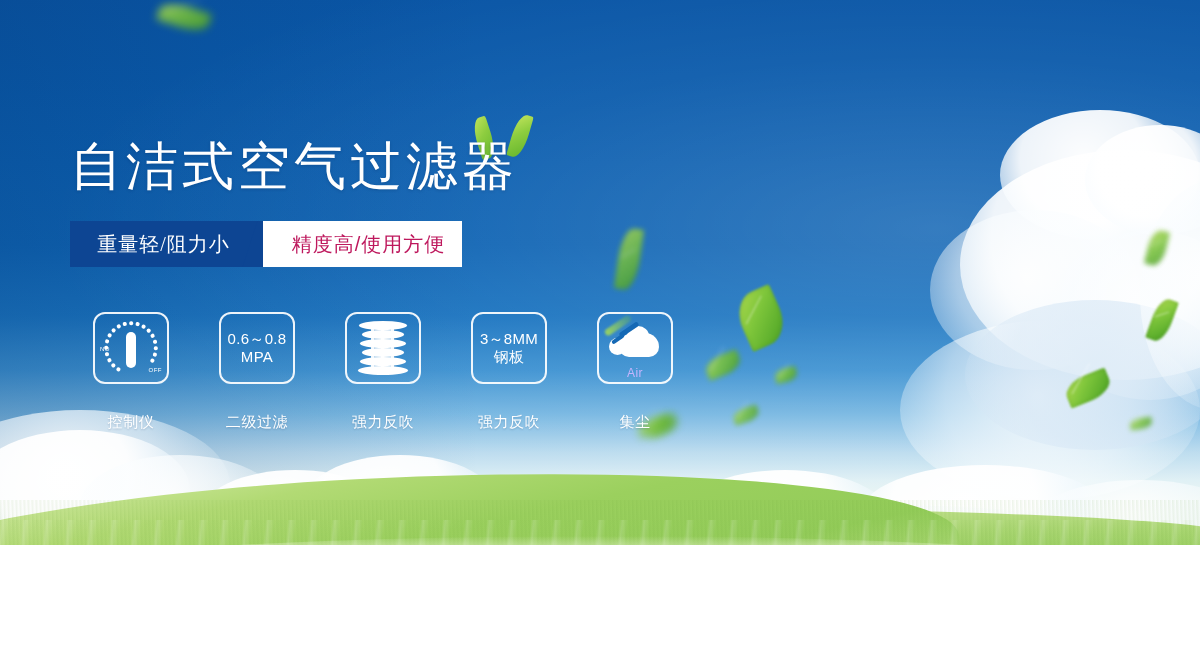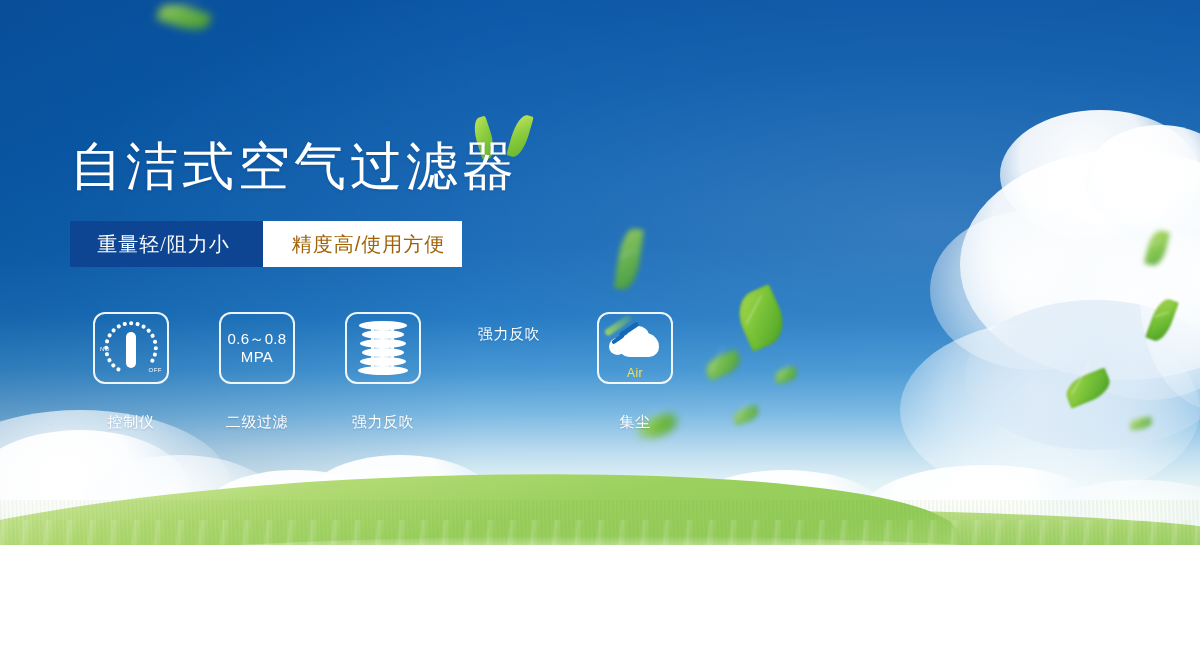--- a/index.html
+++ b/index.html
@@ -231,21 +231,21 @@
     transform: skewX(-18deg);
   }
   .subbar-left .sb-txt { position: relative; z-index: 2; }
   .subbar-right {
     position: relative;
     flex: 1;
     background: #ffffff;
     display: flex;
     align-items: center;
     justify-content: center;
-    color: #a16207;
+    color: #be185d;
     font-size: 20px;
     letter-spacing: 1px;
     padding-left: 12px;
     box-sizing: border-box;
   }
 
   
   .features {
     display: flex;
     margin-top: 45px;
@@ -386,21 +386,21 @@
     background: linear-gradient(90deg, rgba(160,215,90,0.95), rgba(120,195,60,0.25));
     border-radius: 5px;
     transform: rotate(-34deg);
     filter: blur(1.2px);
   }
   .airicon .air-label {
     position: absolute;
     left: 0; right: 0; bottom: -11px;
     text-align: center;
     font-size: 12px;
-    color: #fde047;
+    color: #c4b5fd;
     letter-spacing: 0.4px;
   }
 </style>
 </head>
 <body>
 
 <div id="banner">
 
   <div class="sky"></div>
   <div class="sky-vignette"></div>
@@ -515,20 +515,24 @@
             <div class="ring" style="top:18px;left:3px;right:3px;"></div>
             <div class="ring" style="top:27px;left:5px;right:5px;"></div>
             <div class="ring" style="top:36px;left:3px;right:3px;"></div>
             <div class="ring" style="top:45px;left:1px;right:1px;"></div>
           </div>
         </div>
         <div class="flabel">强力反吹</div>
       </div>
 
       <div class="feature">
+        <div class="fbox">
+          <div class="fbox-text">3～8MM
+钢板</div>
+        </div>
         <div class="flabel">强力反吹</div>
       </div>
 
       <div class="feature">
         <div class="fbox">
           <div class="airicon">
             <div class="c1"></div>
             <div class="c2"></div>
             <div class="c3"></div>
             <div class="cut"></div>

